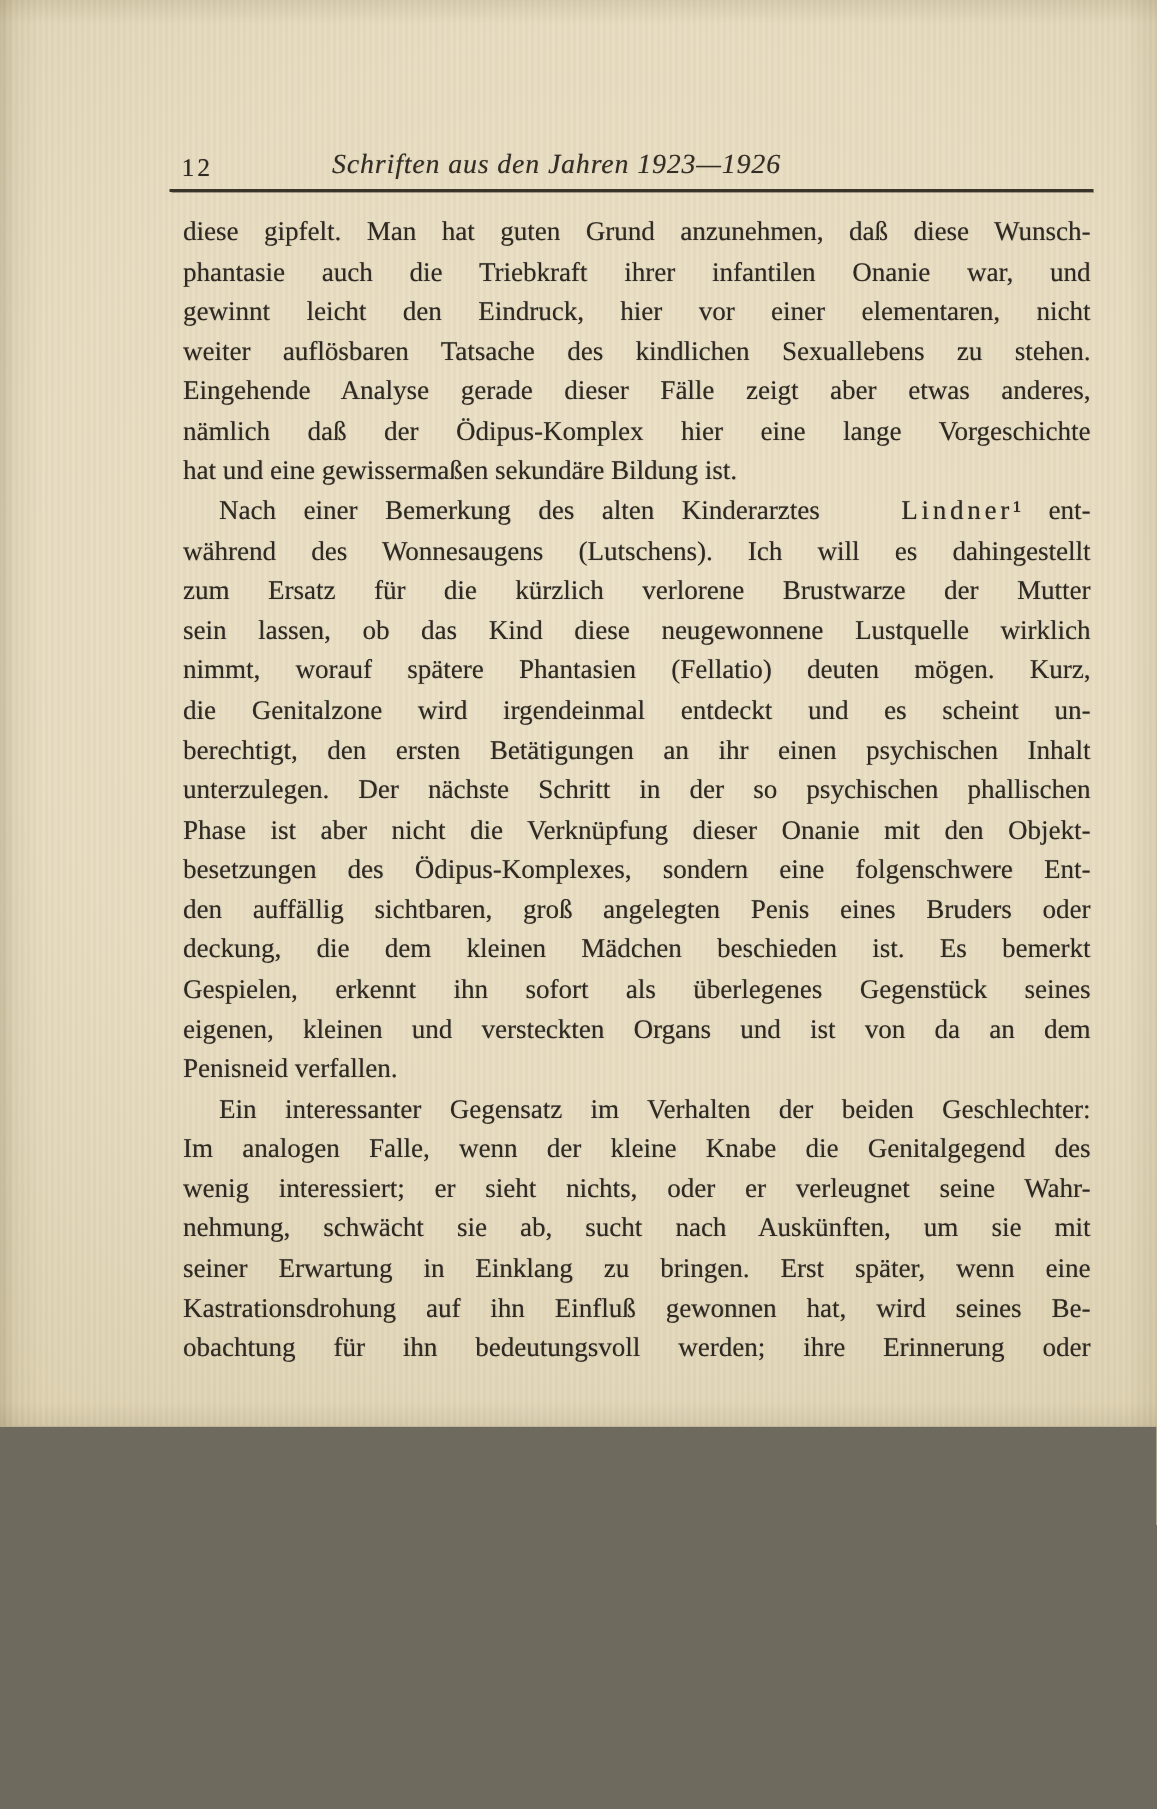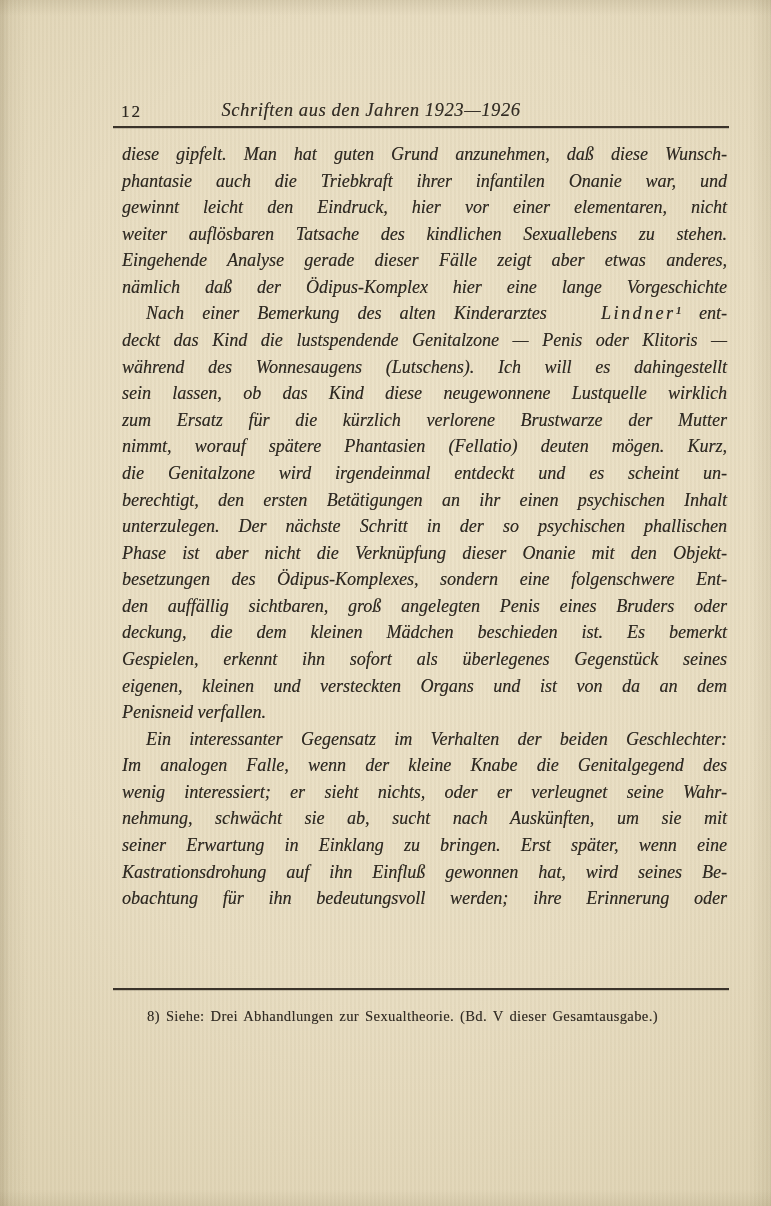--- a/index.html
+++ b/index.html
@@ -3,21 +3,21 @@
 <meta charset="utf-8">
 <style>
   html, body { margin: 0; padding: 0; }
   body {
     width: 771px; height: 1206px;
     font-family: "Liberation Serif", "DejaVu Serif", serif;
     background: #6f6a5e;
   }
   .page {
     position: relative;
-    width: 771px; height: 1206px;
+    width: 771px; height: 951px;
     overflow: hidden;
     color: #2e2922;
     background-color: #e7dcbf;
     background-image:
       repeating-linear-gradient(90deg, rgba(255,255,255,0.030) 0 2px, rgba(70,55,25,0.028) 2px 4px),
       linear-gradient(90deg, rgba(101,85,48,0.22), rgba(101,85,48,0.06) 10px, rgba(101,85,48,0) 28px),
       linear-gradient(270deg, rgba(101,85,48,0.10), rgba(101,85,48,0) 20px),
       linear-gradient(180deg, rgba(101,85,48,0.12), rgba(101,85,48,0) 16px),
       linear-gradient(0deg, rgba(101,85,48,0.10), rgba(101,85,48,0) 16px),
       radial-gradient(ellipse 95% 75% at 52% 42%, #ece2c8 0%, #e7dcc0 55%, #dbcfae 100%);
@@ -54,21 +54,20 @@
     font-size: 18px;
     line-height: 26.58px;
     text-shadow: 0.2px 0.2px 0.6px rgba(46,41,34,0.5);
   }
   .text-line {
     height: 26.58px;
     text-align: justify;
     text-align-last: justify;
     overflow: visible;
     white-space: nowrap0; 
-    font-style: italic;
   }
   .text-line.last { text-align-last: left; }
   .text-line.indent { text-indent: 24px; }
   .sperr { letter-spacing: 2.5px; margin-left: 36px; }
   .footnote-rule {
     position: absolute;
     left: 113px; top: 988px;
     width: 616px; height: 2px;
     background: #3a332a;
     box-shadow: 0 0.5px 0.5px rgba(58,51,42,0.4);
@@ -97,25 +96,25 @@
 
   <div class="header-rule"></div>
 
   <div class="body-text" id="body-text">
       <div class="text-line">diese gipfelt. Man hat guten Grund anzunehmen, daß diese Wunsch-</div>
       <div class="text-line">phantasie auch die Triebkraft ihrer infantilen Onanie war, und</div>
       <div class="text-line">gewinnt leicht den Eindruck, hier vor einer elementaren, nicht</div>
       <div class="text-line">weiter auflösbaren Tatsache des kindlichen Sexuallebens zu stehen.</div>
       <div class="text-line">Eingehende Analyse gerade dieser Fälle zeigt aber etwas anderes,</div>
       <div class="text-line">nämlich daß der Ödipus-Komplex hier eine lange Vorgeschichte</div>
+      <div class="text-line last">hat und eine gewissermaßen sekundäre Bildung ist.</div>
       <div class="text-line indent">Nach einer Bemerkung des alten Kinderarztes <span class="sperr">Lindner</span>¹ ent-</div>
-      <div class="text-line">deckt das Kind die lustspendende Genitalzone — Penis oder Klitoris —</div>
       <div class="text-line">während des Wonnesaugens (Lutschens). Ich will es dahingestellt</div>
+      <div class="text-line">zum Ersatz für die kürzlich verlorene Brustwarze der Mutter</div>
       <div class="text-line">sein lassen, ob das Kind diese neugewonnene Lustquelle wirklich</div>
-      <div class="text-line">zum Ersatz für die kürzlich verlorene Brustwarze der Mutter</div>
       <div class="text-line">nimmt, worauf spätere Phantasien (Fellatio) deuten mögen. Kurz,</div>
       <div class="text-line">die Genitalzone wird irgendeinmal entdeckt und es scheint un-</div>
       <div class="text-line">berechtigt, den ersten Betätigungen an ihr einen psychischen Inhalt</div>
       <div class="text-line">unterzulegen. Der nächste Schritt in der so psychischen phallischen</div>
       <div class="text-line">Phase ist aber nicht die Verknüpfung dieser Onanie mit den Objekt-</div>
       <div class="text-line">besetzungen des Ödipus-Komplexes, sondern eine folgenschwere Ent-</div>
       <div class="text-line">den auffällig sichtbaren, groß angelegten Penis eines Bruders oder</div>
       <div class="text-line">deckung, die dem kleinen Mädchen beschieden ist. Es bemerkt</div>
       <div class="text-line">Gespielen, erkennt ihn sofort als überlegenes Gegenstück seines</div>
       <div class="text-line">eigenen, kleinen und versteckten Organs und ist von da an dem</div>

